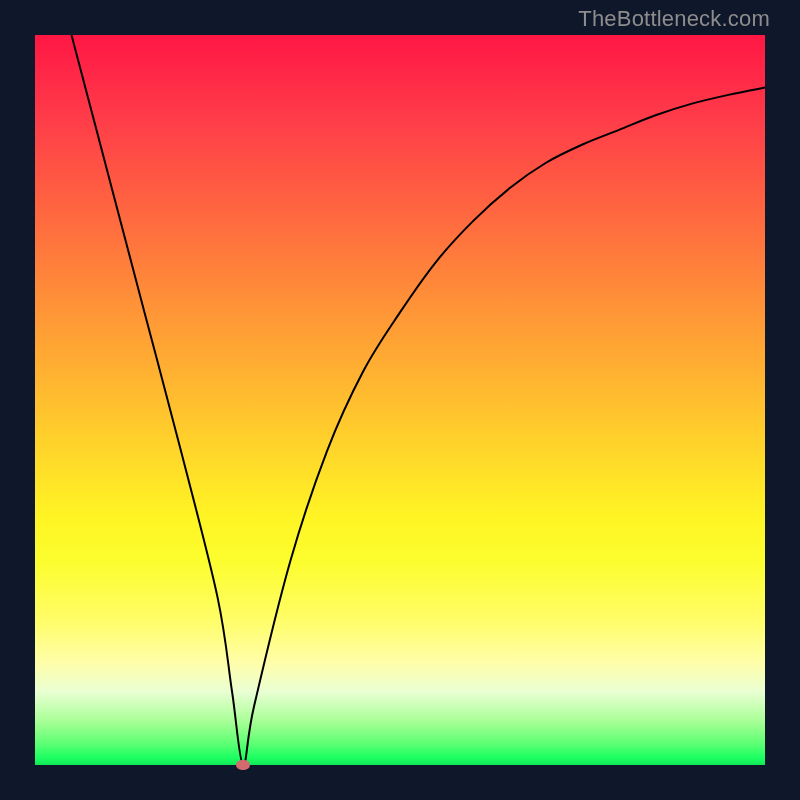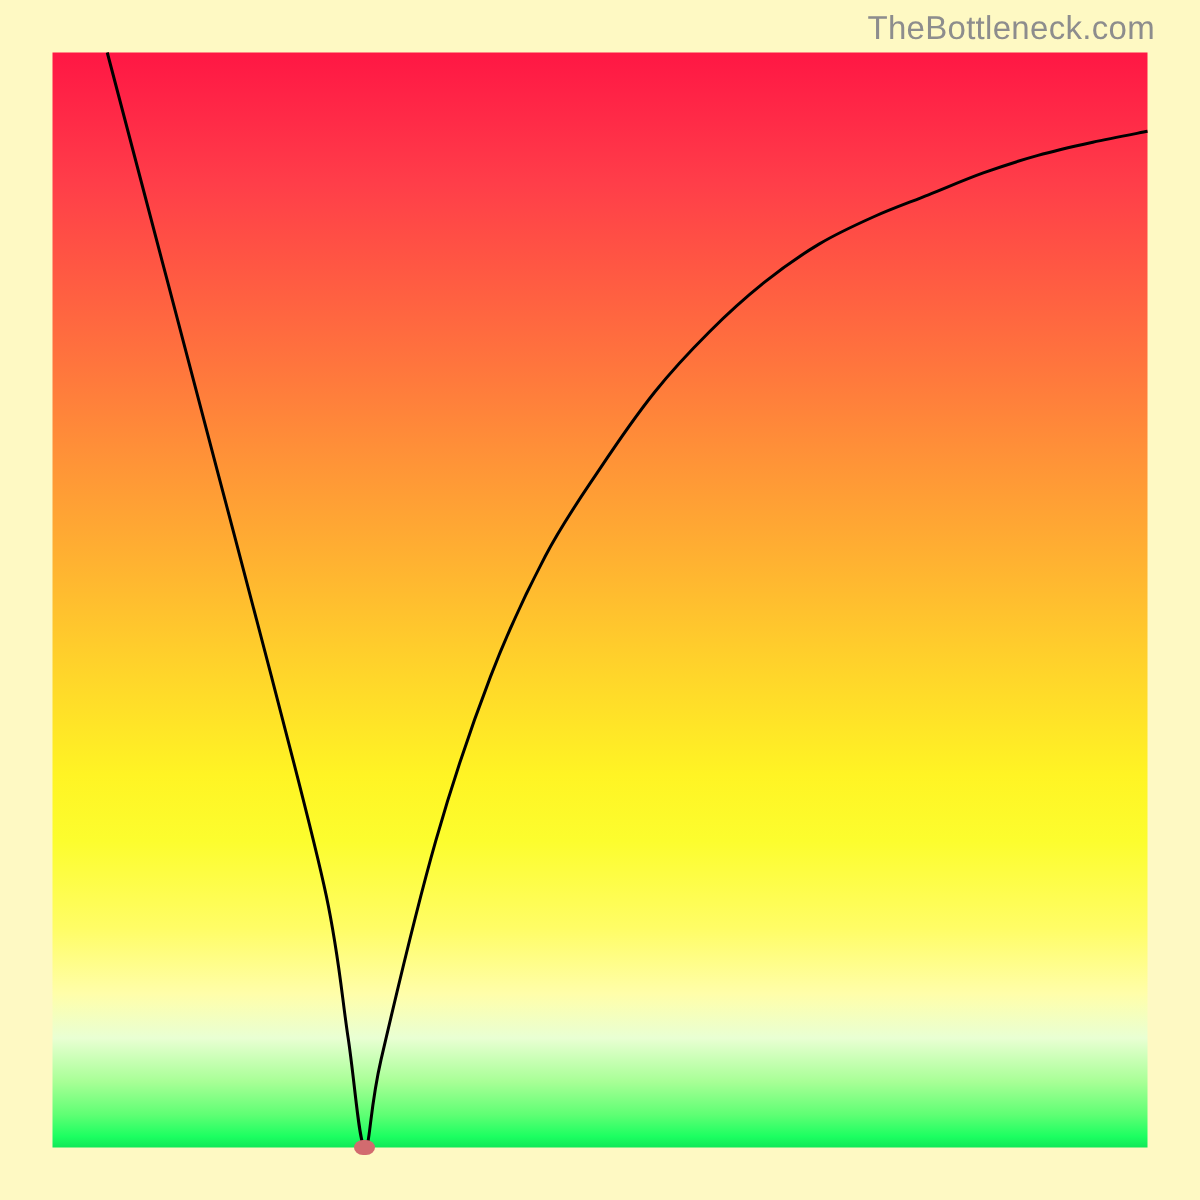--- a/index.html
+++ b/index.html
@@ -8,21 +8,21 @@
     width: 800px;
     height: 800px;
     background: #000;
     overflow: hidden;
     font-family: Arial, Helvetica, sans-serif;
   }
   .stage {
     position: relative;
     width: 800px;
     height: 800px;
-    background: #fef9c3;
+    background: #0f172a;
   }
   .plot-area {
     position: absolute;
     left: 35px;
     top: 35px;
     width: 730px;
     height: 730px;
     
     background: linear-gradient(
       to bottom,

